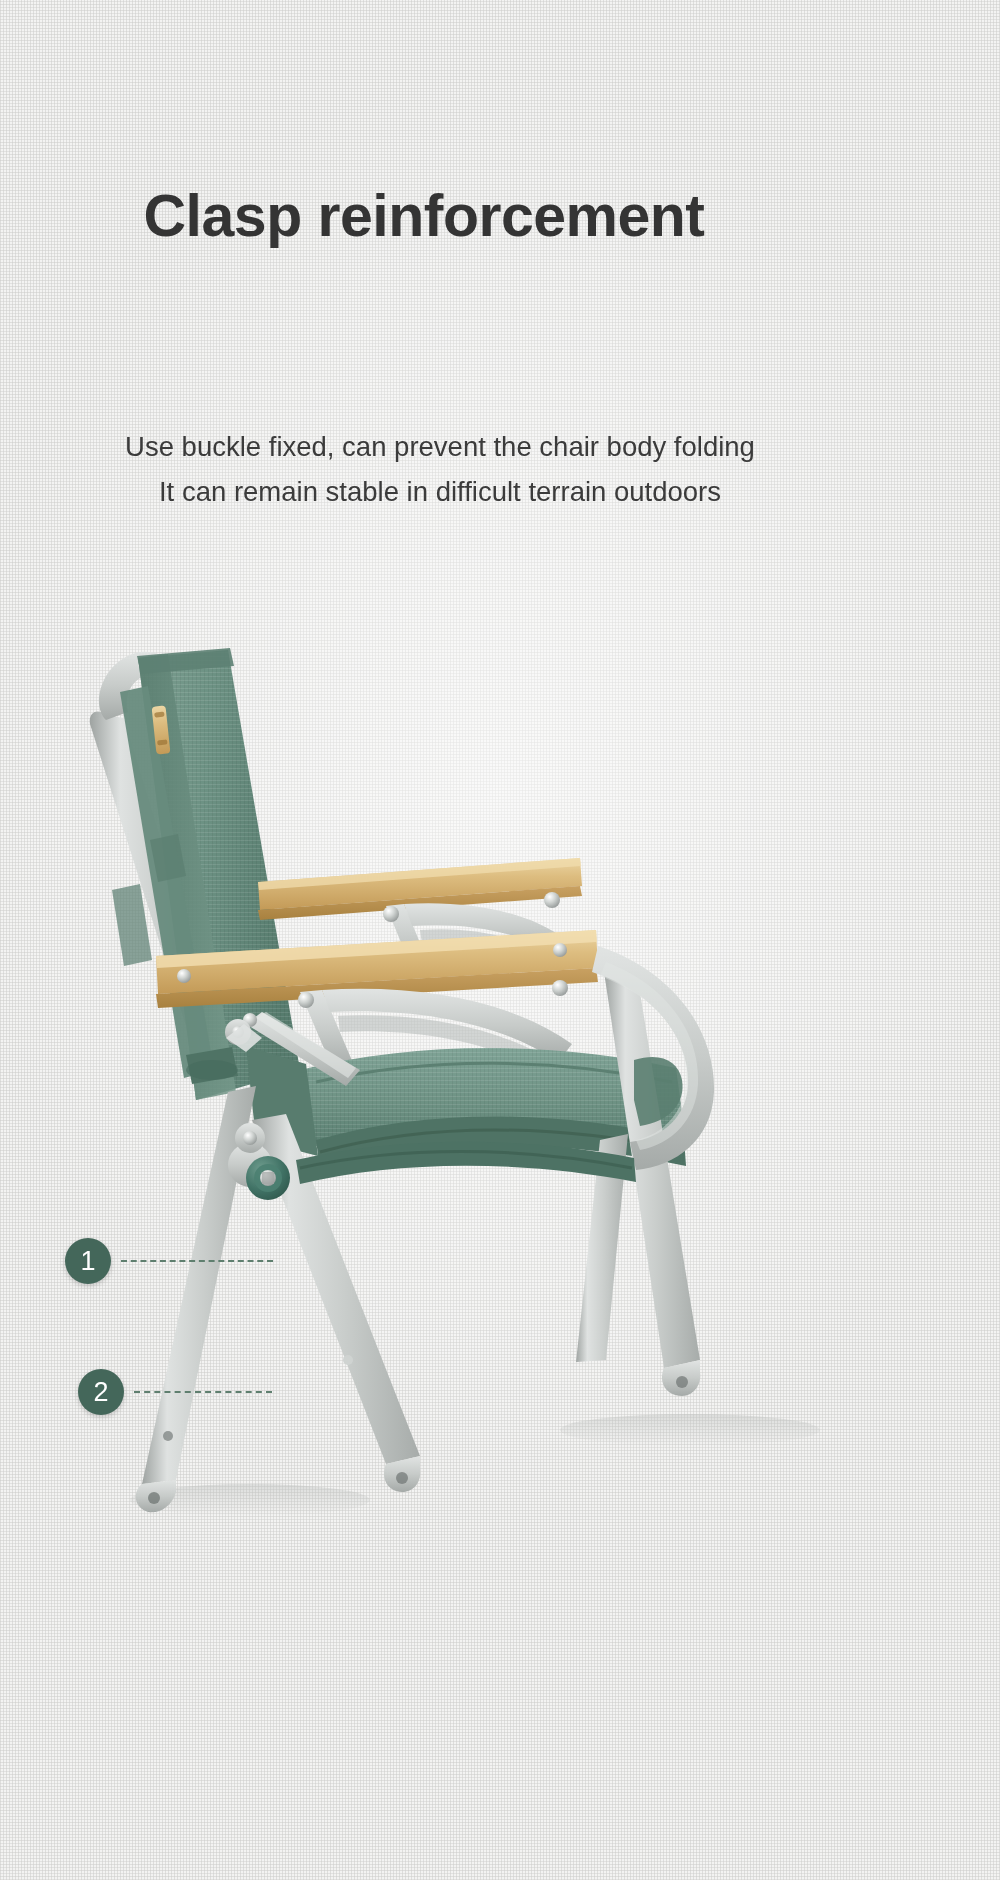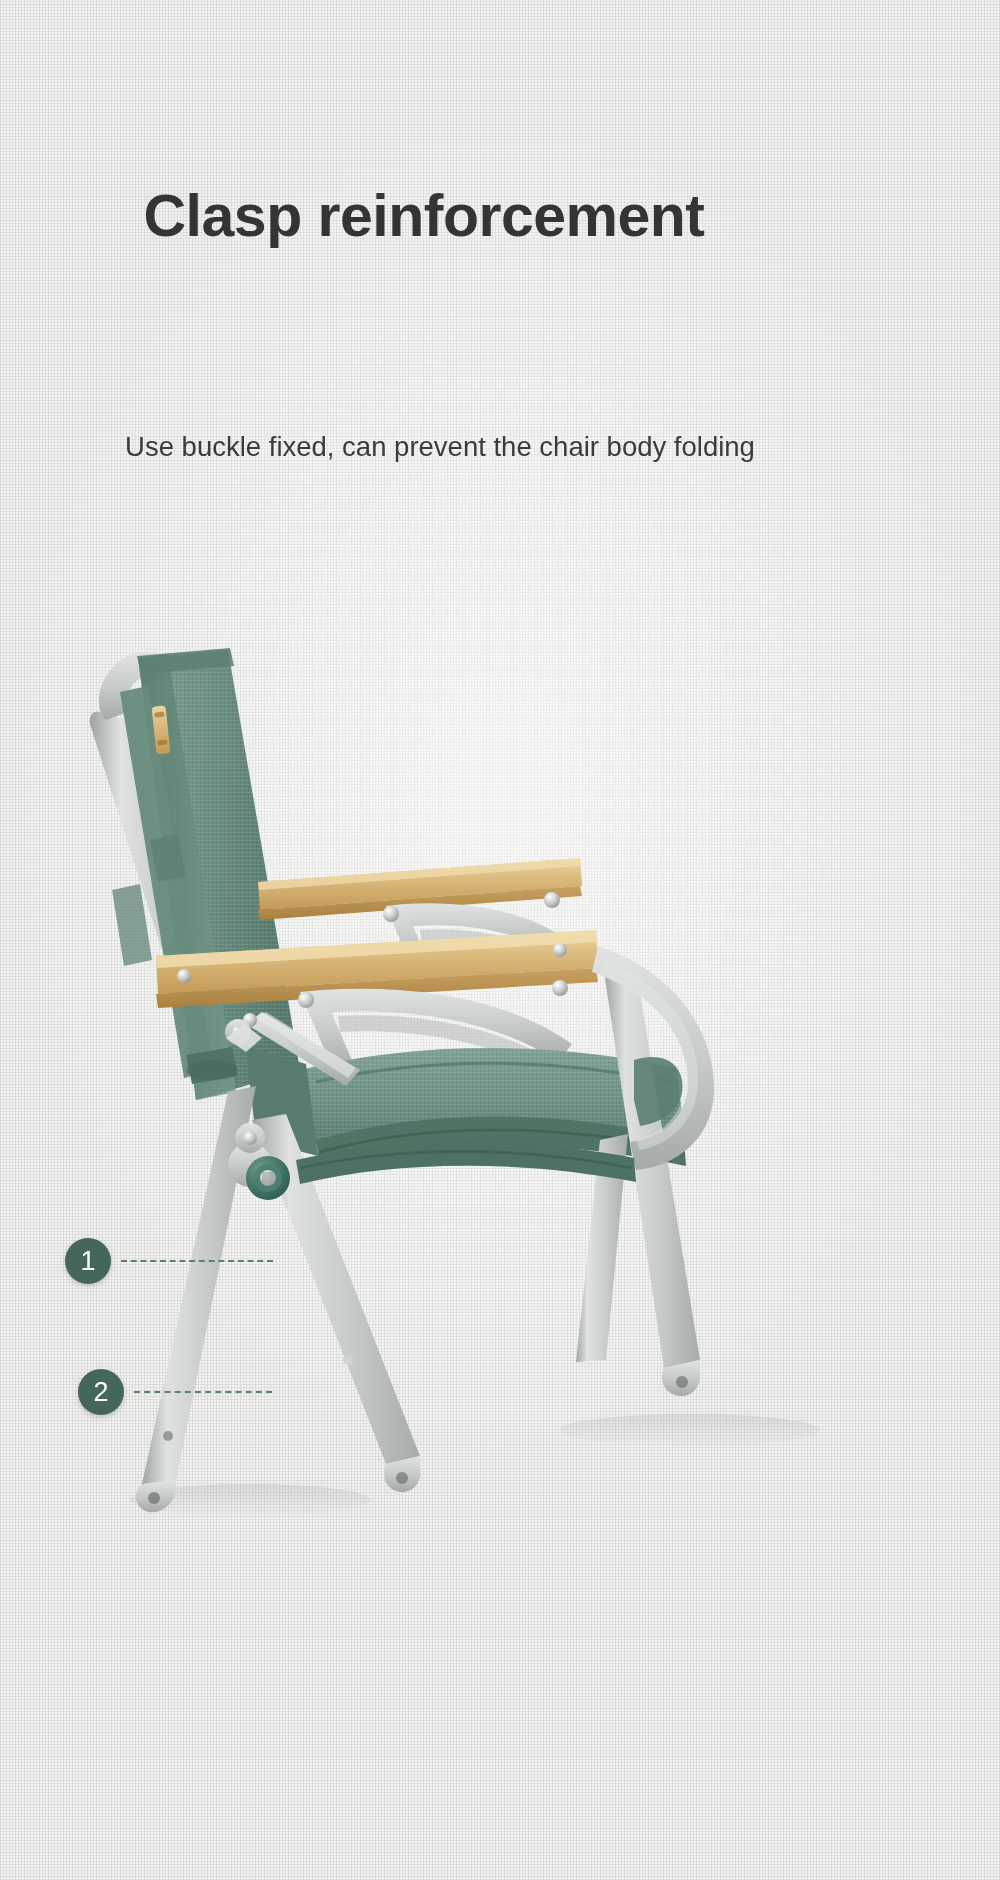--- a/index.html
+++ b/index.html
@@ -85,20 +85,21 @@
 
 <div id="canvas-texture"></div>
 <div id="canvas-vignette"></div>
 
 <div id="headline-block">
   <div class="headline-line">Clasp reinforcement</div>
 </div>
 
 <div id="subtitle-block">
   <div class="subtitle-line">Use buckle fixed, can prevent the chair body folding</div>
+  <div class="subtitle-line">It can remain stable in difficult terrain outdoors</div>
 </div>
 
 <div id="product-stage">
   <svg id="product-photo" viewBox="0 0 1000 1280">
     <defs>
       <linearGradient id="gFabBack" x1="0" y1="0" x2="1" y2="0.2">
         <stop offset="0%" stop-color="#7c9e90"></stop>
         <stop offset="45%" stop-color="#6d9284"></stop>
         <stop offset="100%" stop-color="#567b6d"></stop>
       </linearGradient>

